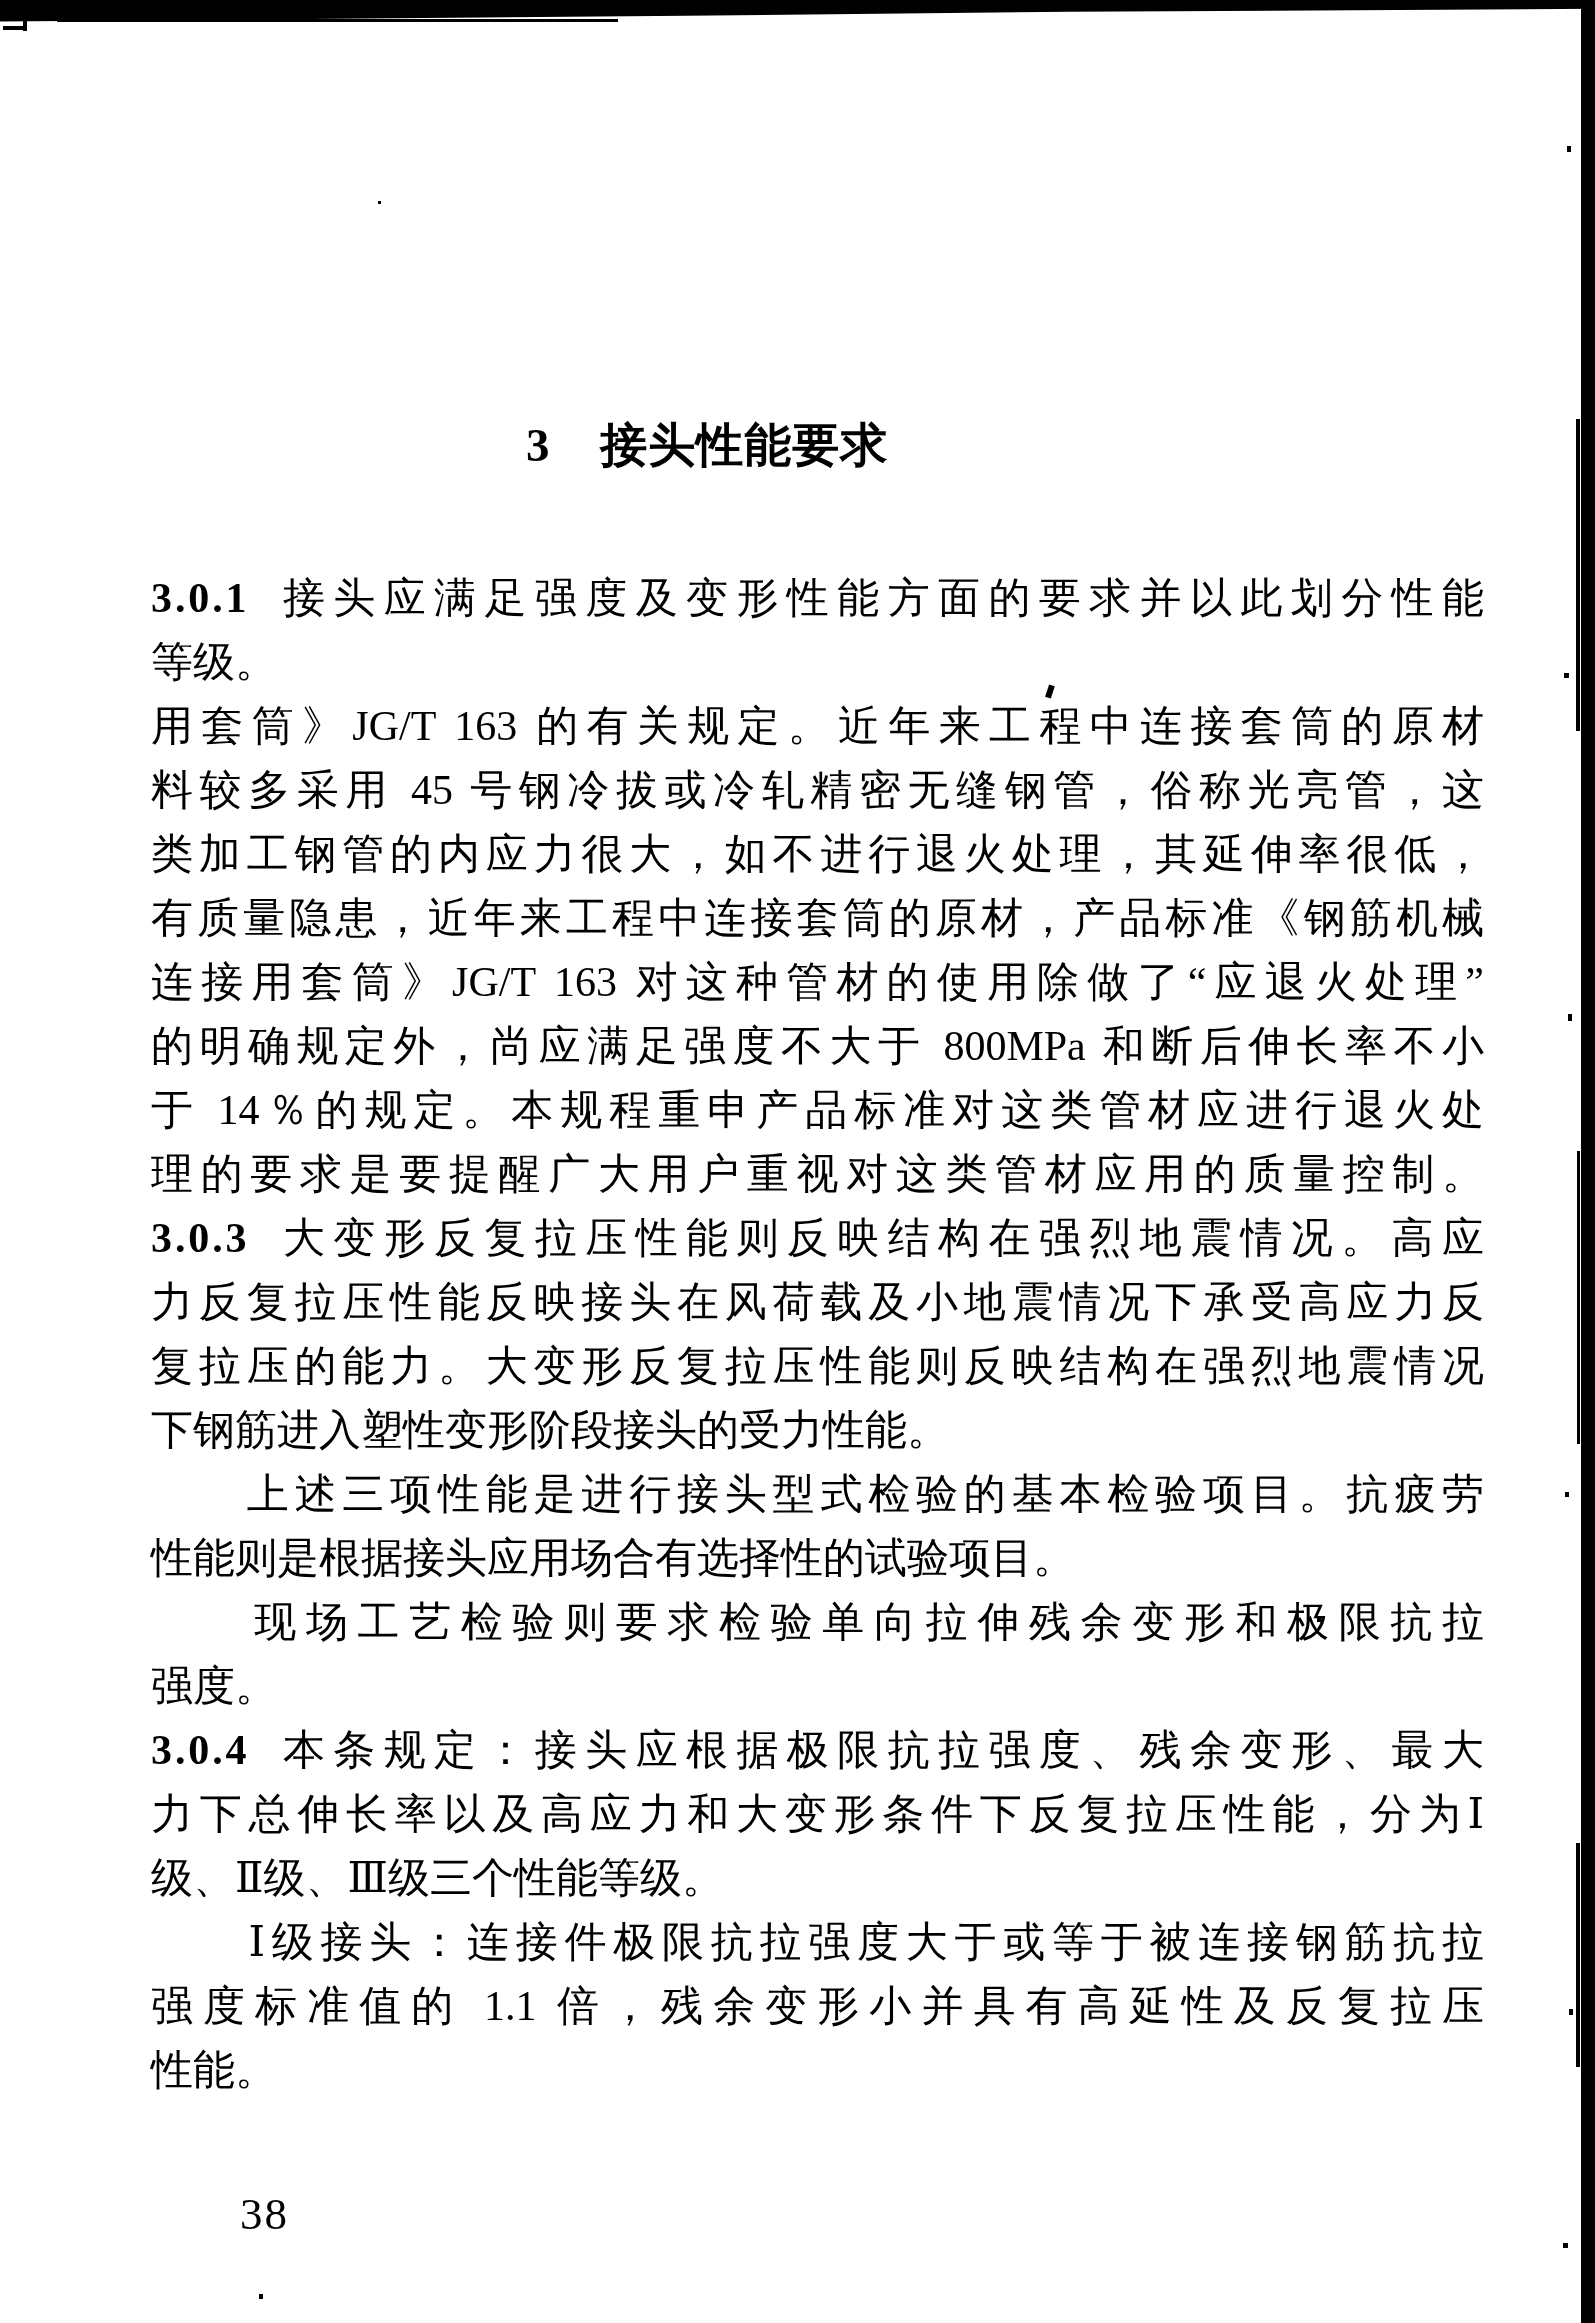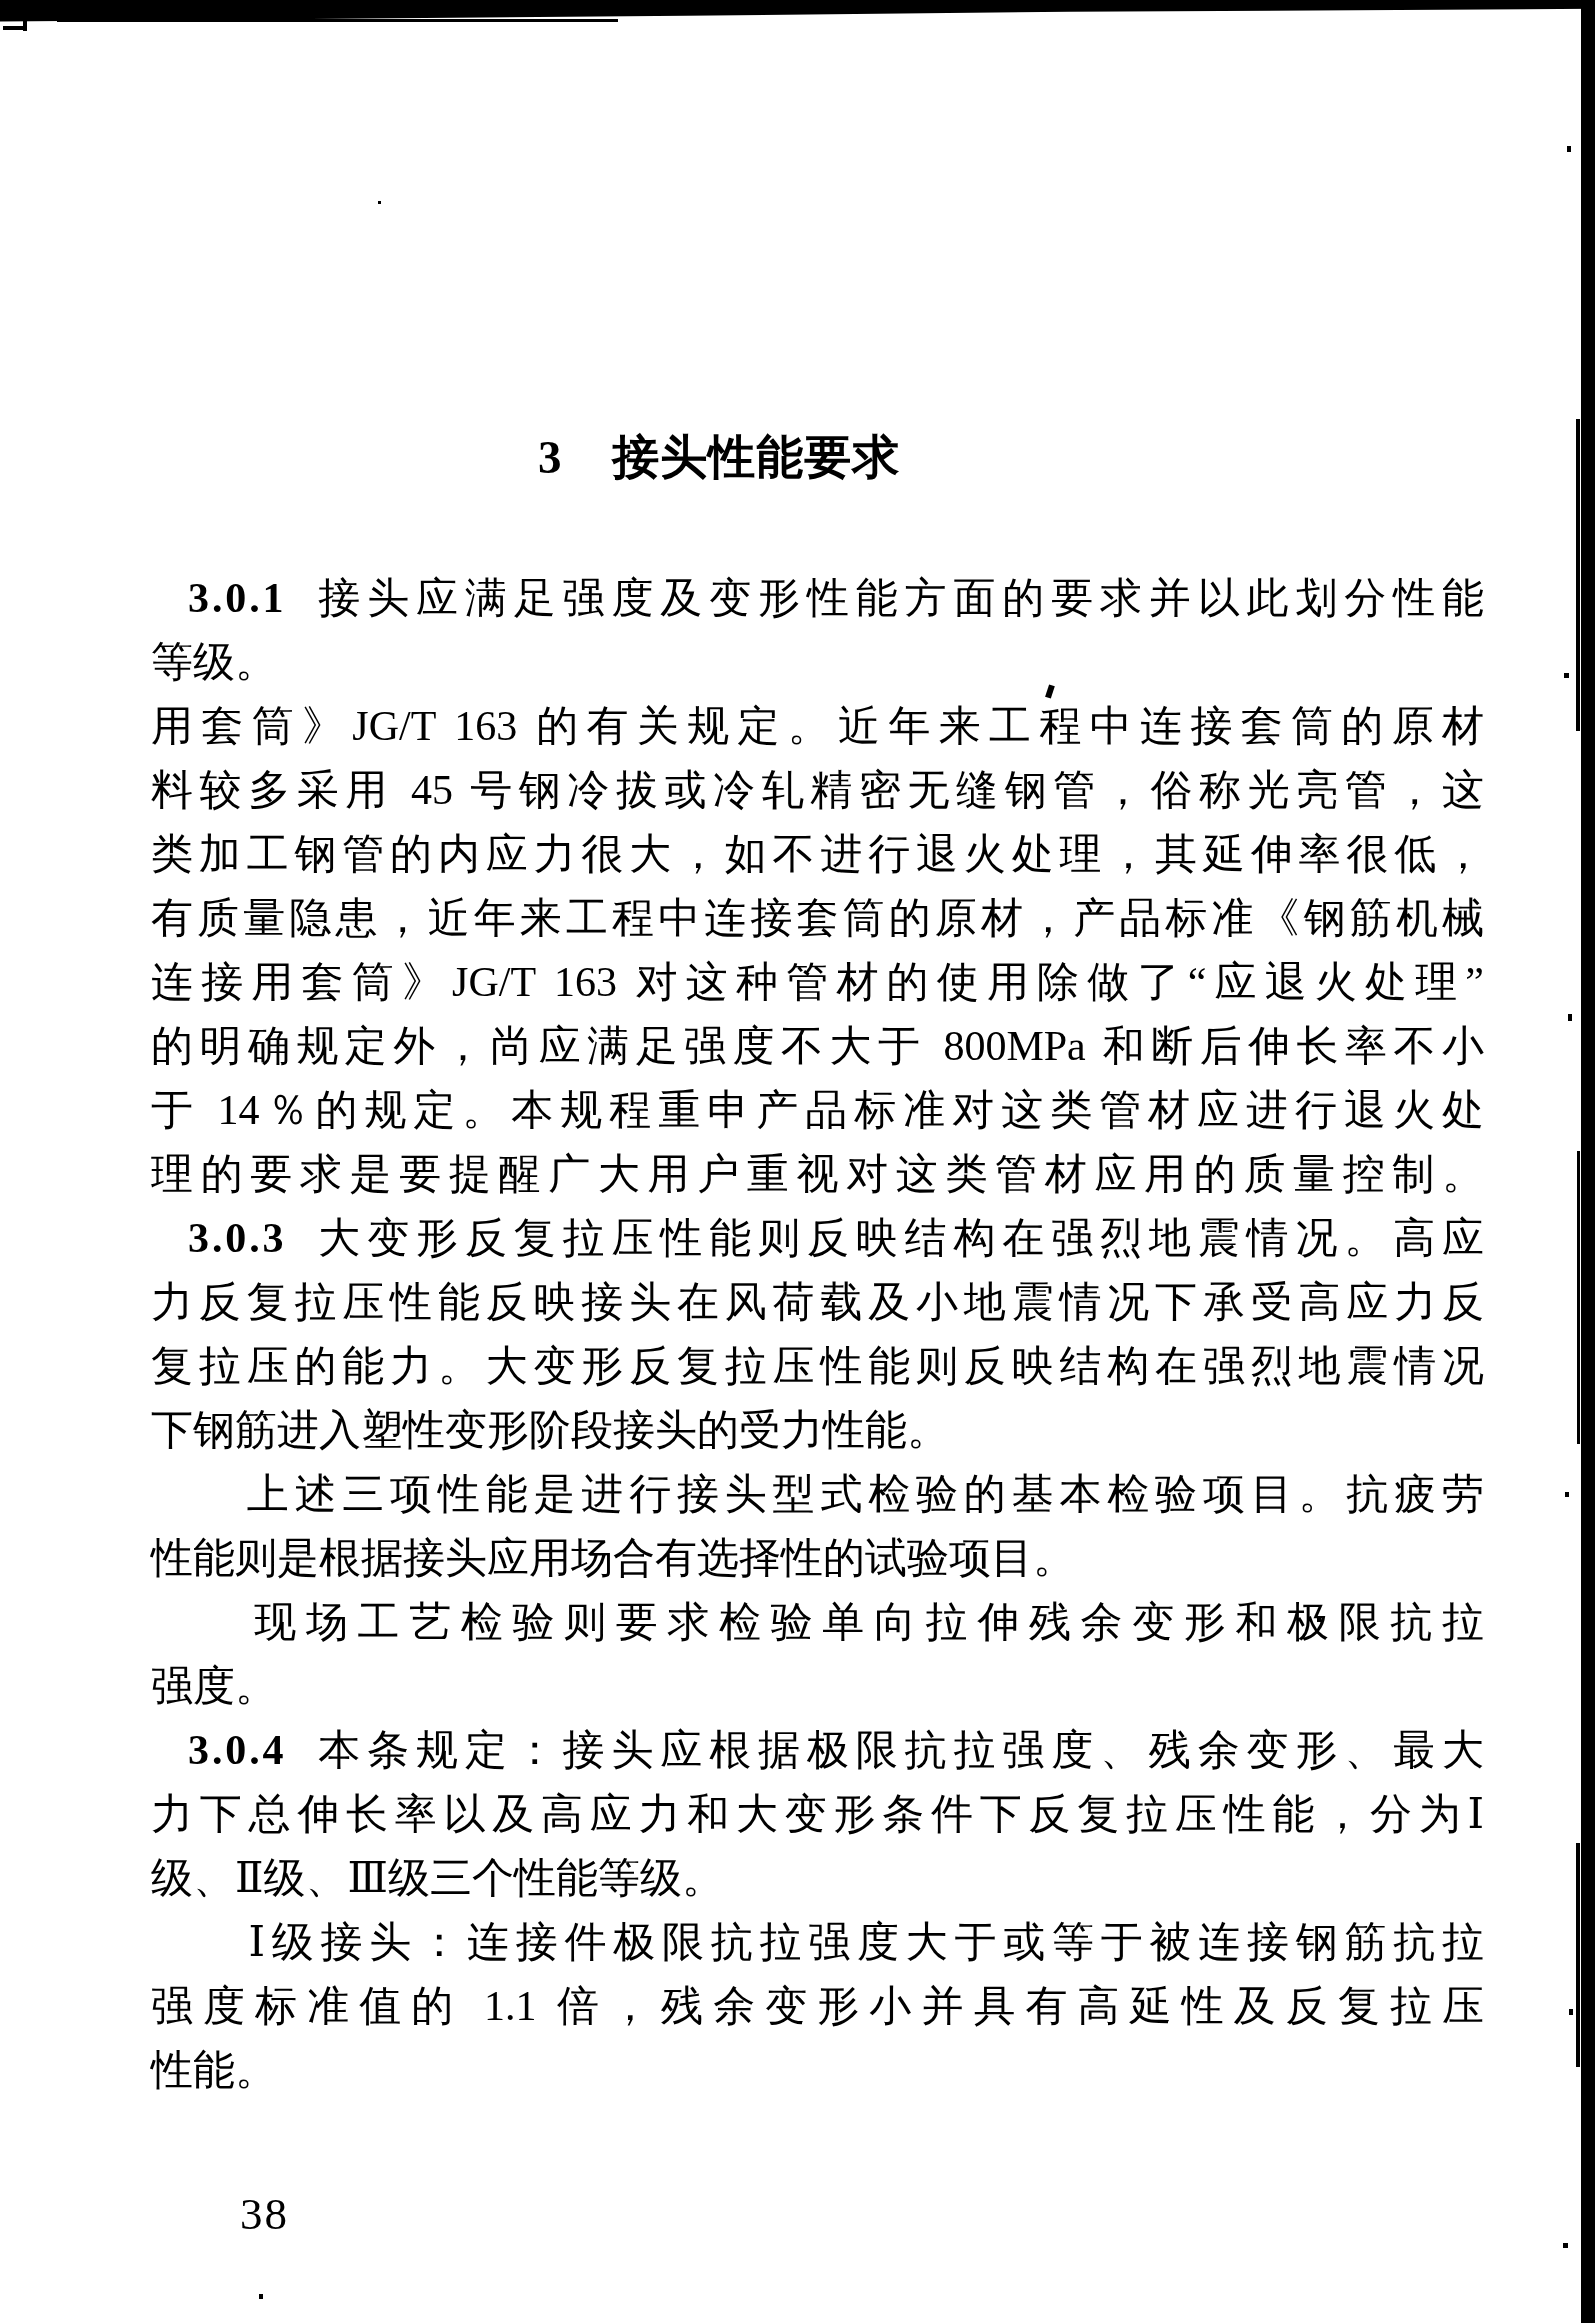--- a/index.html
+++ b/index.html
@@ -37,33 +37,33 @@
   .sp5  { left: 1567px; top: 146px;  width: 3.9px; height: 5.9px; }
   .sp6  { left: 1564px; top: 673px;  width: 4.9px; height: 4.9px; }
   .sp7  { left: 1568px; top: 1014px; width: 3.9px; height: 6.8px; }
   .sp8  { left: 1565px; top: 1492px; width: 3.9px; height: 4.9px; }
   .sp9  { left: 1569px; top: 2009px; width: 3.9px; height: 5.9px; }
   .sp10 { left: 1563px; top: 2243px; width: 4.9px; height: 4.9px; }
 
   
   .title {
     position: absolute; left: 0; top: 410px; width: 1406px;
-    margin: 16px; text-align: center; white-space: nowrap;
+    margin: 4px; text-align: center; white-space: nowrap;
     font-size: 47px; font-weight: 700; letter-spacing: 1px;
   }
   .title-num { margin-right: 37px; }
 
   
   .body-text {
     position: absolute; left: 151px; top: 566px; width: 1333px;
     font-size: 42px; line-height: 64px;
   }
   .line { height: 64px; }
   .line.just { text-align: justify; text-align-last: justify; text-justify: inter-ideograph; }
-  .clause-num { font-weight: 700; letter-spacing: 2.9px; margin-right: 25px; margin-left: 37px; }
+  .clause-num { font-weight: 700; letter-spacing: 2.9px; margin-right: 25px; }
 
   
   .page-num {
     position: absolute; left: 240px; top: 2192px;
     font-size: 45px; letter-spacing: 2px; line-height: 1;
   }
 </style>
 </head>
 <body>
 

